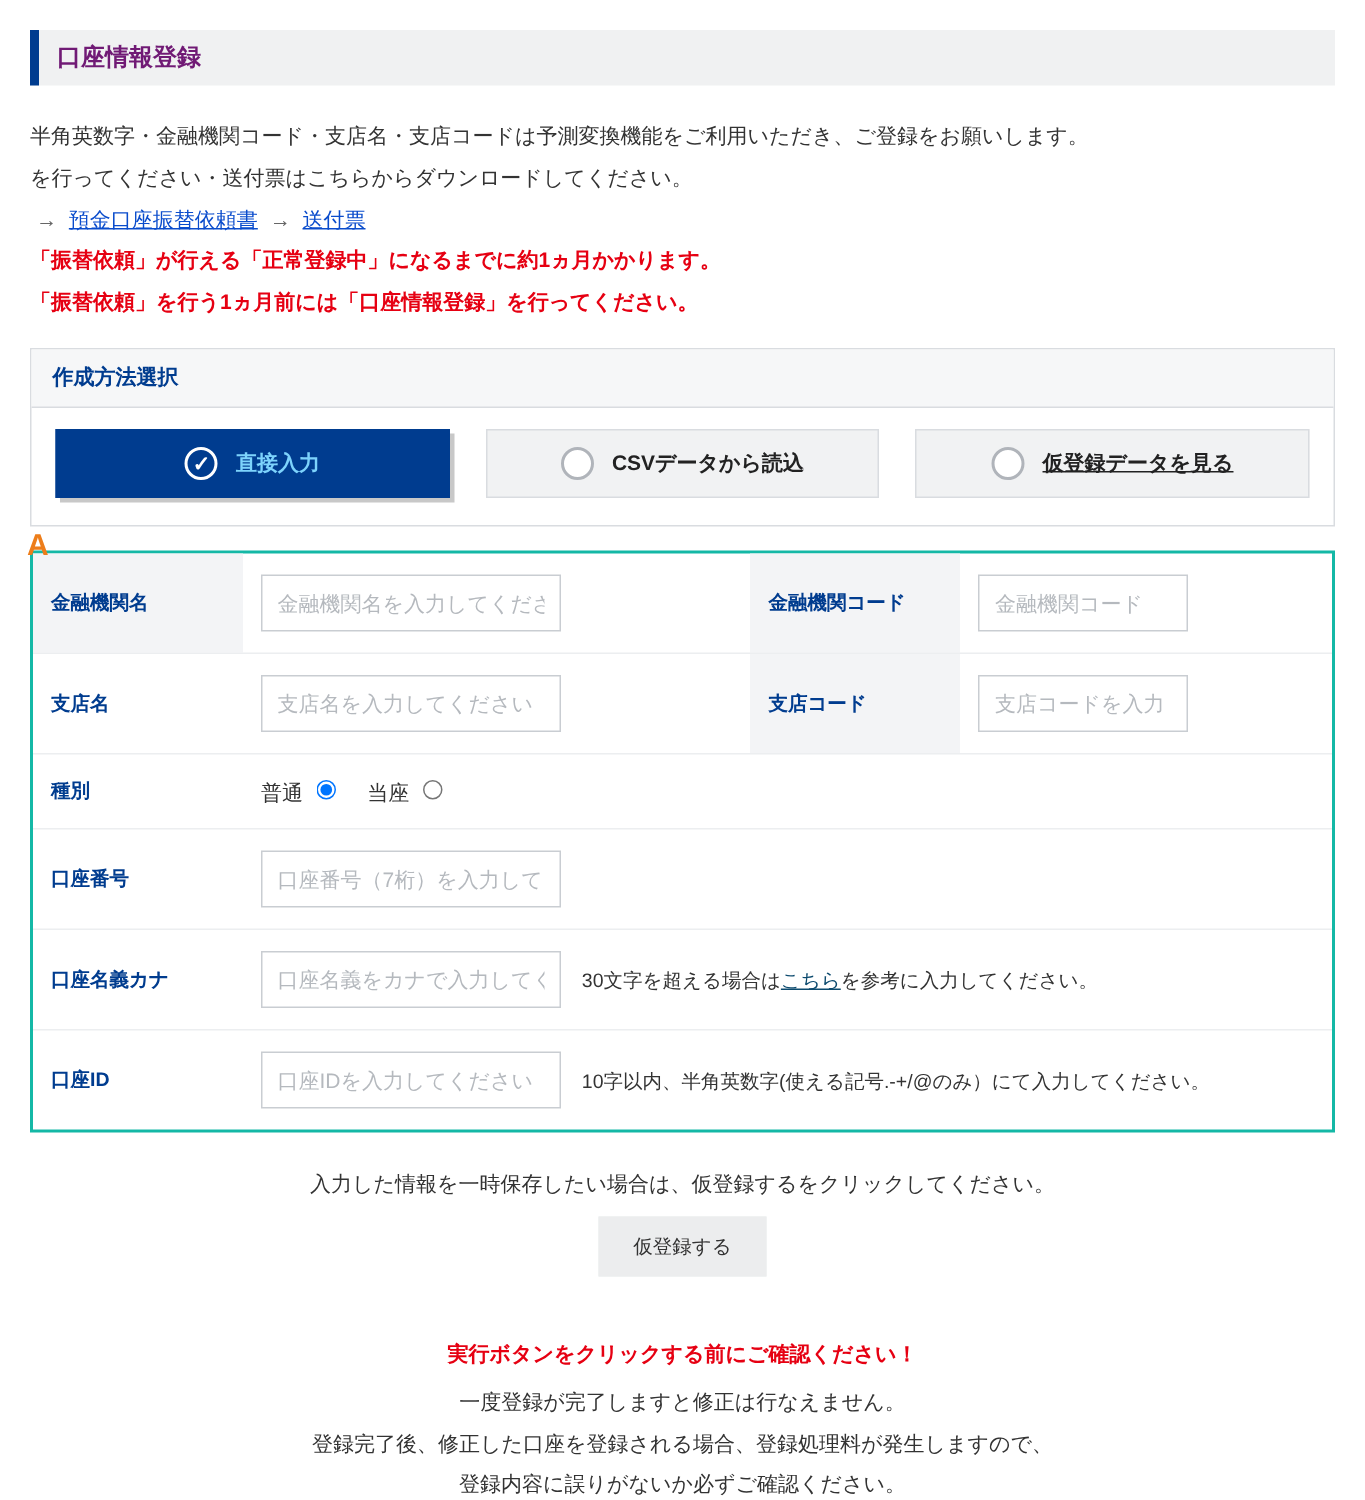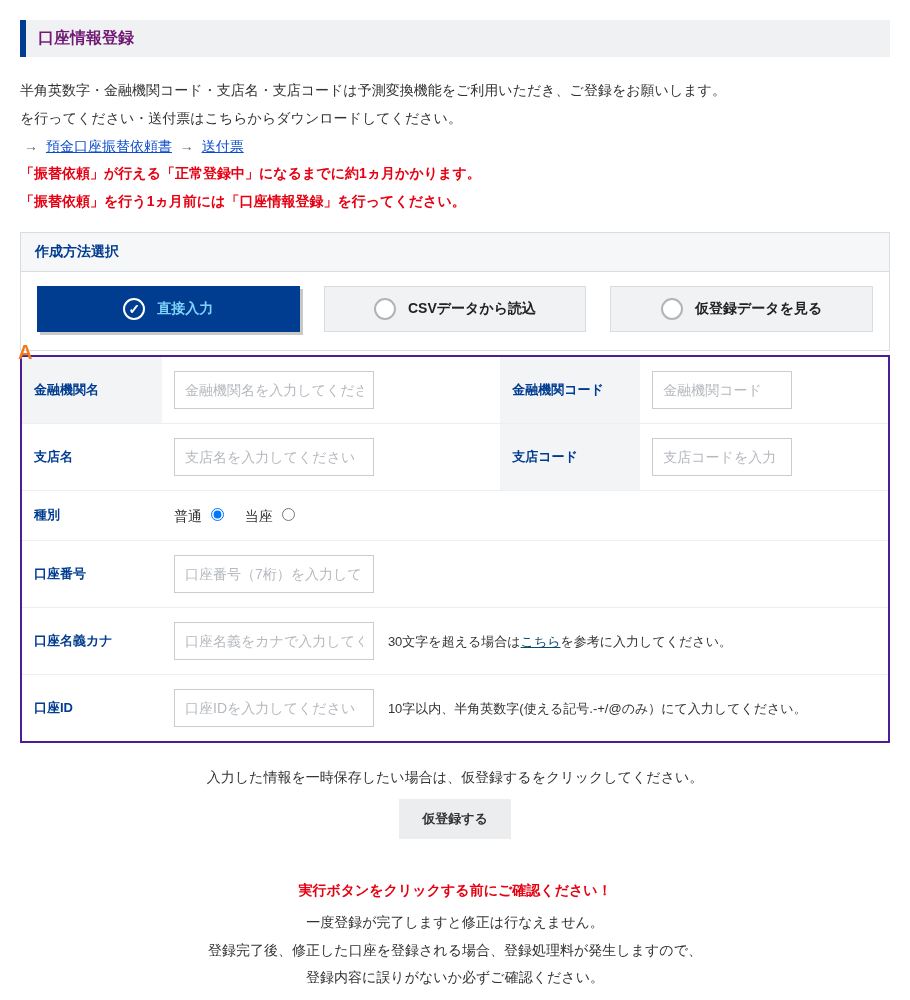--- a/index.html
+++ b/index.html
@@ -72,34 +72,34 @@
   }
   .method-btn.active .radio-icon {
     border-color: #fff;
     background: transparent;
   }
   .method-btn.active .radio-icon::after {
     content: "✓";
     color: #fff;
     font-size: 14px;
   }
-  .method-btn .underline { }
+  .method-btn .underline { text-decoration: underline; }
   .annot {
     position: absolute;
     font-weight: bold;
     font-size: 20px;
     color: #ed7d1a;
     pointer-events: none;
   }
   .form-wrap-outer { position: relative; }
   .annot-a { left: -2px; top: -14px; }
   .form-wrap {
-    border: 2px solid #4c1d95;
+    border: 2px solid #14b8a6;
     border-top-width: 2px;
-    margin-top: 4px;
+    margin-top: 16px;
   }
   .form-table {
     width: 100%;
     border-collapse: collapse;
   }
   .form-table td {
     border-bottom: 1px solid #eceef0;
     padding: 14px 12px;
     vertical-align: middle;
   }
@@ -126,21 +126,21 @@
   .hint { font-size: 13px; color: #333; margin-left: 10px; }
   .hint a { color: #0c4a6e; }
   .radio-line label { margin-right: 14px; }
   .save-area { text-align: center; margin-top: 26px; }
   .save-area p { margin: 0 0 12px 0; }
   .btn-gray {
     display: inline-block;
     background: #ecedee;
     border: 1px solid #ecedee;
     padding: 10px 22px;
-    font-weight: bold;
+    font-weight: normal;
     font-size: 13px;
     color: #333;
     cursor: pointer;
   }
   .confirm-area { text-align: center; margin-top: 40px; }
   .confirm-area .warn-head { color: #e60012; font-weight: bold; margin: 0 0 8px 0; }
   .confirm-area p { margin: 4px 0; line-height: 1.7; }
 </style>
 </head>
 <body>

